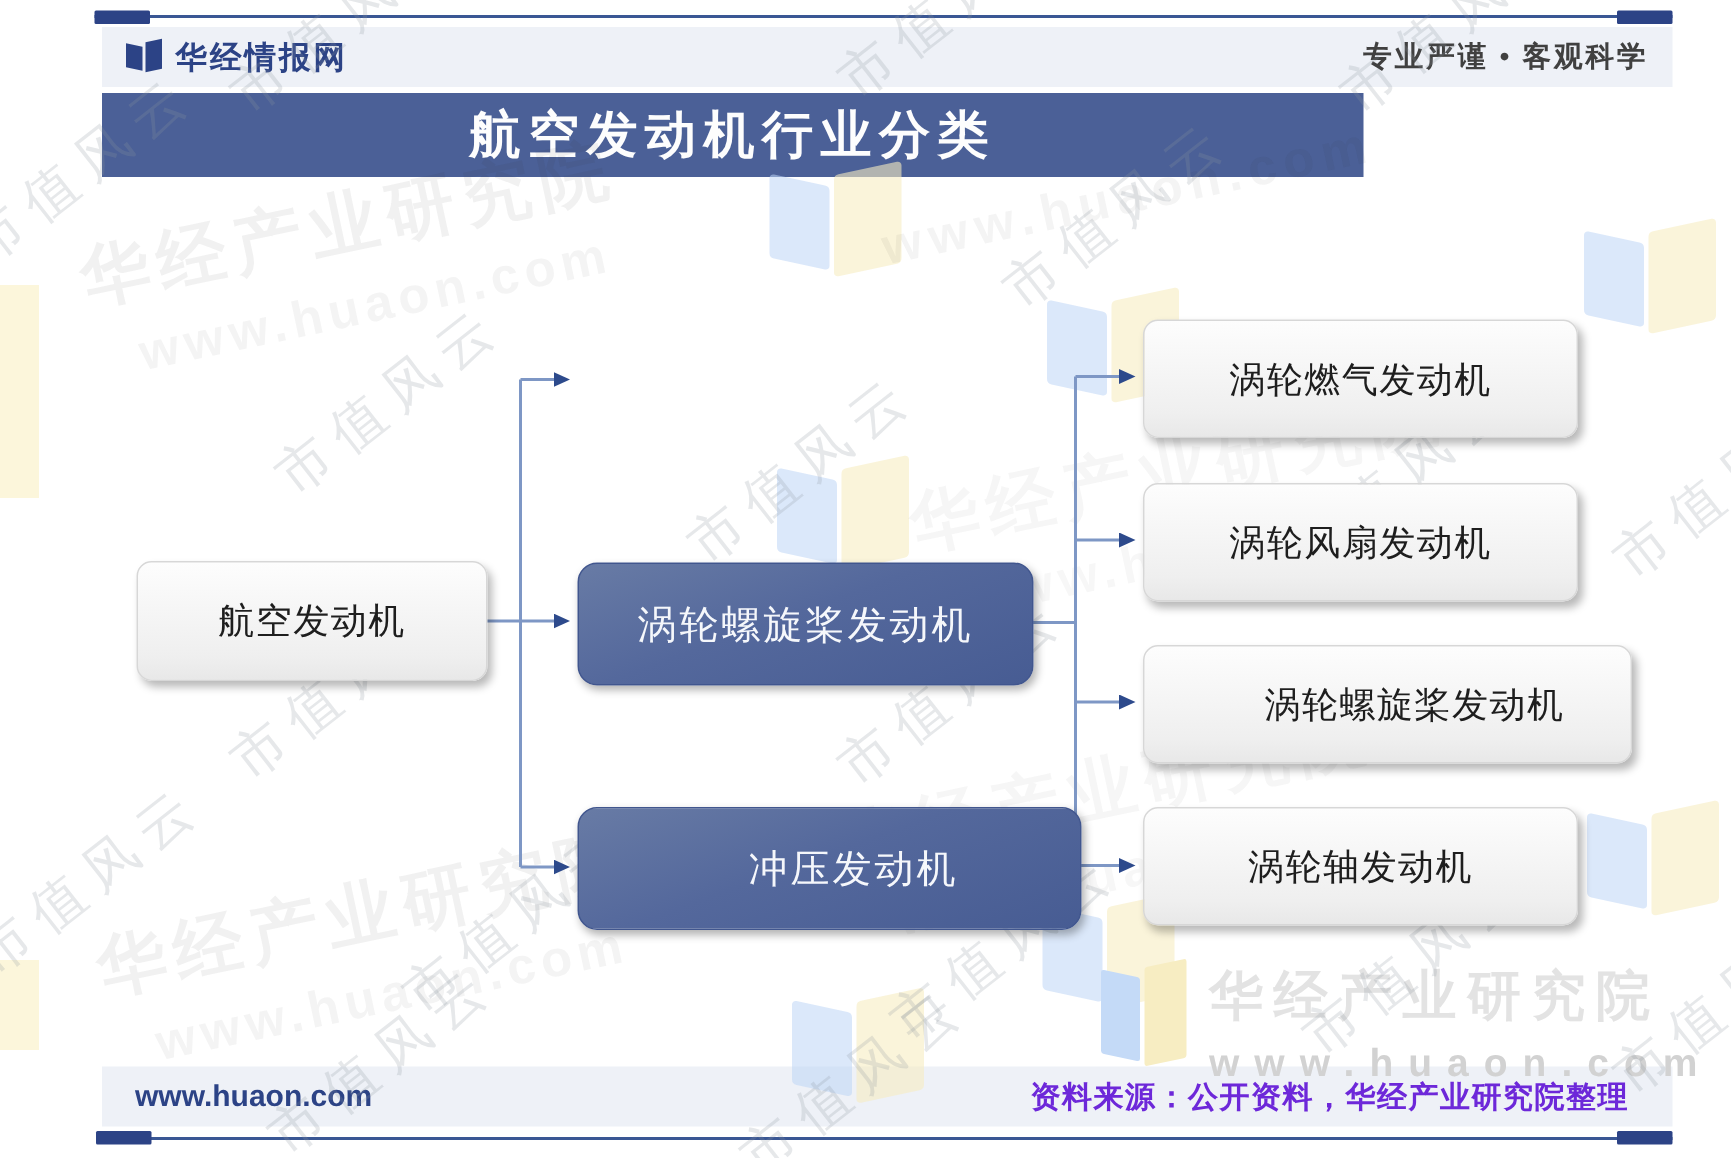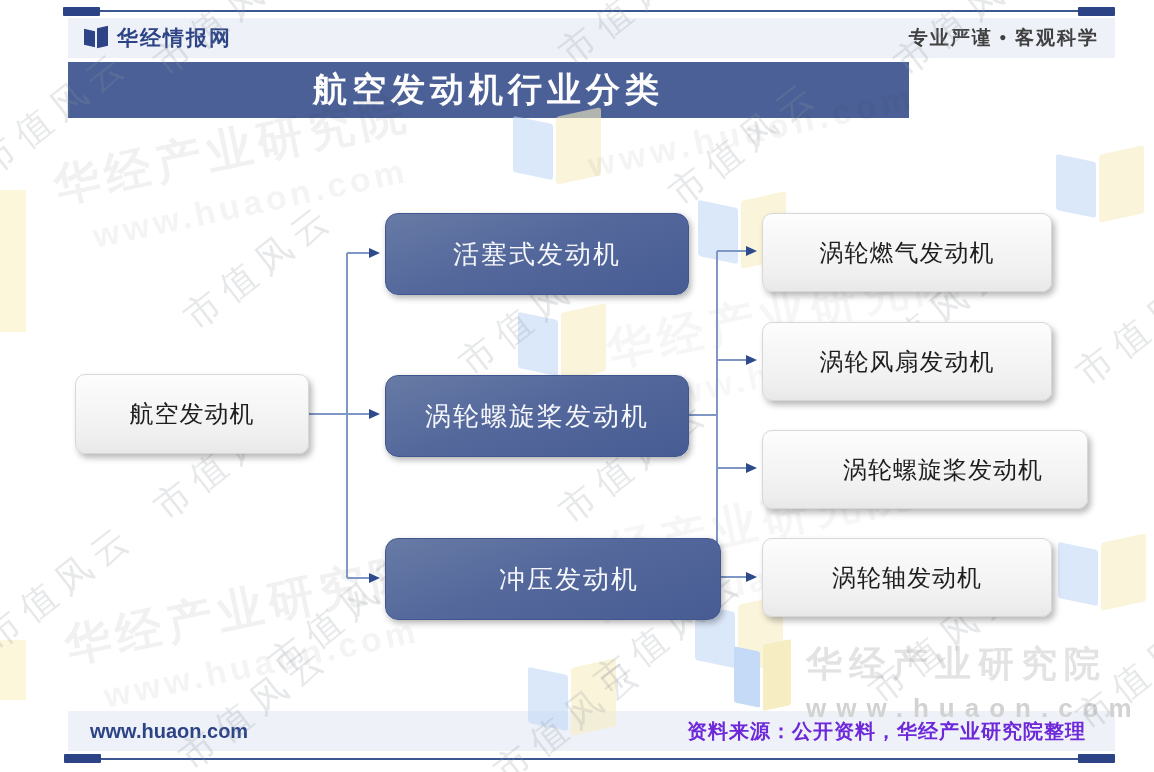--- a/index.html
+++ b/index.html
@@ -38,21 +38,21 @@
 
   
   .nbox{position:absolute;display:flex;align-items:center;justify-content:center;z-index:30;
         border-radius:10px;}
   .nbox.white{background:linear-gradient(180deg,#fdfdfd 0%,#efefef 80%,#e8e8e8 100%);
               border:1px solid #d7d7d7;box-shadow:3px 4px 6px rgba(0,0,0,0.28);
               color:#1e1e1e;font-size:24px;letter-spacing:1px;}
   .nbox.blue{background:linear-gradient(160deg,#687ba5 0%,#54689c 45%,#475c93 100%);
              border:1px solid #41568e;border-radius:13px;box-shadow:2px 3px 6px rgba(0,0,0,0.3);
              color:#f5f7fb;font-size:26px;letter-spacing:2px;}
-  .pos-root{left:75px; top:374px;width:232px;height:78px;}
+  .pos-root{left:91px; top:374px;width:232px;height:78px;}
   .pos-b0{left:385px;top:213px;width:302px;height:80px;}
   .pos-b1{left:385px;top:375px;width:302px;height:80px;}
   .pos-b2{left:385px;top:538px;width:302px;height:80px;padding-left:32px;}
   .pos-r0{left:762px;top:213px;width:288px;height:77px;font-size:23px;}
   .pos-r1{left:762px;top:322px;width:288px;height:77px;font-size:23px;}
   .pos-r2{left:762px;top:430px;width:288px;height:77px;font-size:23px;padding-left:36px;}
   .pos-r3{left:762px;top:538px;width:288px;height:77px;font-size:23px;}
 
   svg.connectors{position:absolute;left:0;top:0;z-index:20;}
 
@@ -204,21 +204,20 @@
       <path d="M687 415 H717"></path>
       <path d="M717 251 V577"></path>
       <path d="M717 251 H747" marker-end="url(#arw)"></path>
       <path d="M717 360 H747" marker-end="url(#arw)"></path>
       <path d="M717 468 H747" marker-end="url(#arw)"></path>
       <path d="M717 577 H747" marker-end="url(#arw)"></path>
     </g>
   </svg>
 
   <div class="nbox white pos-root">航空发动机</div>
-  <div class="nbox blue pos-b0">活塞式发动机</div>
   <div class="nbox blue pos-b1">涡轮螺旋桨发动机</div>
   <div class="nbox blue pos-b2">冲压发动机</div>
   <div class="nbox white pos-r1">涡轮风扇发动机</div>
   <div class="nbox white pos-r0">涡轮燃气发动机</div>
   <div class="nbox white pos-r2">涡轮螺旋桨发动机</div>
   <div class="nbox white pos-r3">涡轮轴发动机</div>
 
   <div class="band footer">
     <div class="site">www.huaon.com</div>
     <div class="source">资料来源：公开资料，华经产业研究院整理</div>

